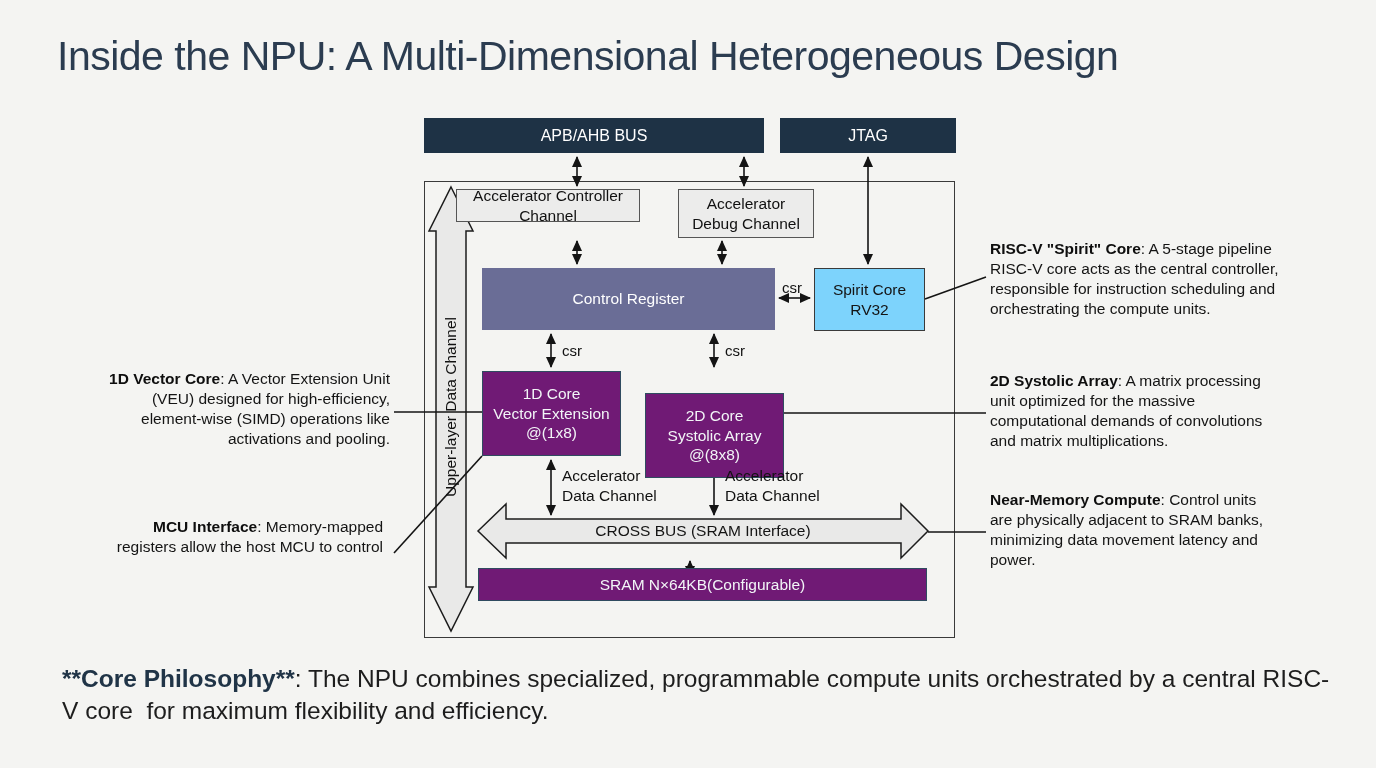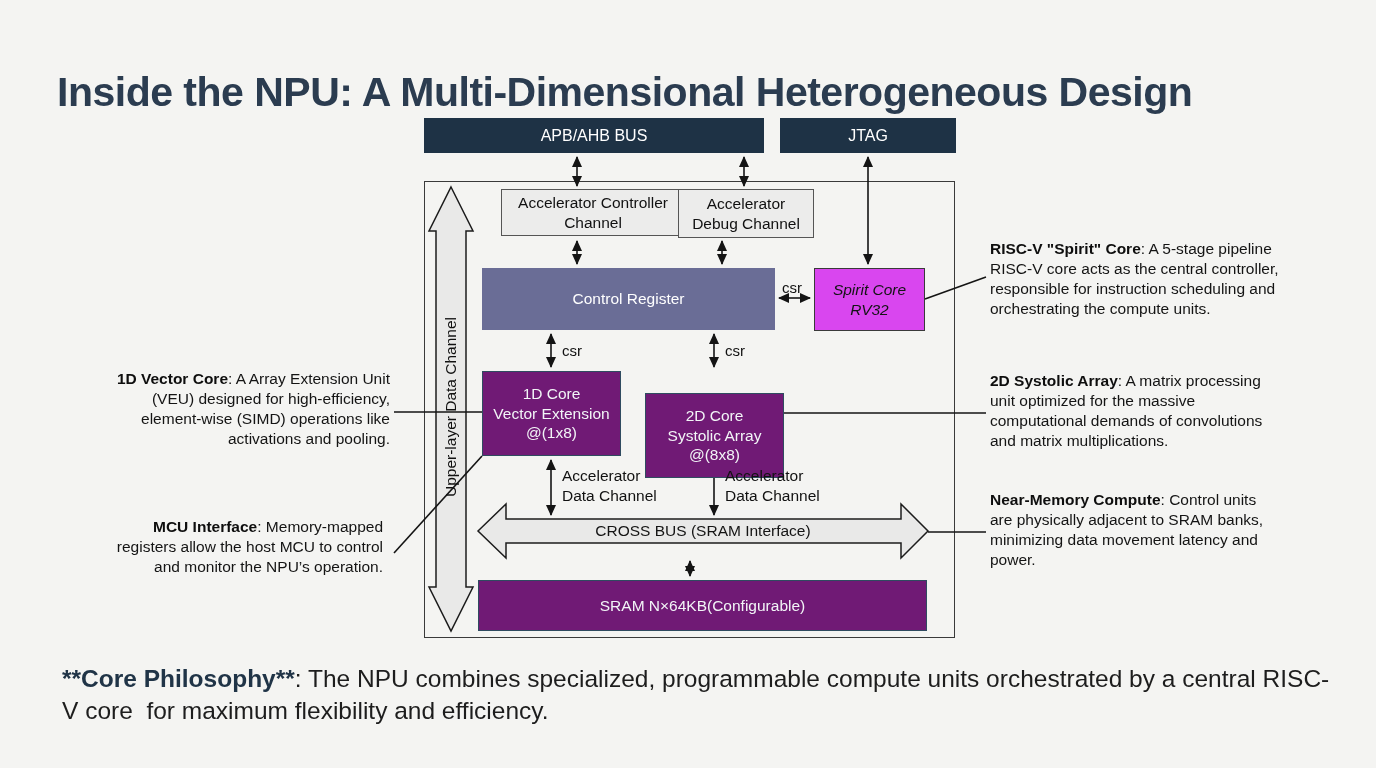--- a/index.html
+++ b/index.html
@@ -4,33 +4,32 @@
 <style>
   html,body{margin:0;padding:0;background:#e9e9e9;}
   #canvas{
     position:relative;width:1376px;height:768px;overflow:hidden;
     background:#f4f4f2;
     font-family:"Liberation Sans",sans-serif;
     color:#141414;
   }
   #title{
     position:absolute;left:57px;top:33px;
-    font-size:41px;font-weight:700;letter-spacing:-0.5px;color:#2b3c50;
+    font-size:41px;font-weight:400;letter-spacing:-0.5px;color:#2b3c50;
     white-space:nowrap;
-    margin-top:36px;
   }
   .box{
     position:absolute;box-sizing:border-box;
     display:flex;align-items:center;justify-content:center;
     text-align:center;white-space:pre-line;line-height:19.5px;font-size:15.5px;
   }
   .dark{background:#1e3245;color:#ffffff;font-size:16px;}
   .light{background:#ececeb;border:1.5px solid #555;color:#111;}
   .purple{background:#6a6d96;color:#ffffff;}
-  .orange{background:#d946ef;border:1.6px solid #3a3a3a;color:#141414;font-style:italic;}
+  .orange{background:#7dd3fc;border:1.6px solid #3a3a3a;color:#141414;}
   .bluegray{background:#701a75;border:1.5px solid #2f4b60;color:#f2f5f7;}
   #outer{position:absolute;left:424px;top:181px;width:531px;height:457px;
     box-sizing:border-box;border:1.6px solid #3a3a3a;}
   svg{position:absolute;left:0;top:0;}
   .lbl{position:absolute;font-size:15px;line-height:19.5px;color:#111;white-space:pre-line;}
   #upper-label{
     position:absolute;left:451px;top:407px;white-space:nowrap;
     transform:translate(-50%,-50%) rotate(-90deg);
     font-size:15.5px;color:#111;
   }
@@ -82,60 +81,59 @@
       <line x1="394" y1="553" x2="482" y2="456"></line>
       <line x1="925" y1="299" x2="986" y2="277"></line>
       <line x1="784" y1="413" x2="986" y2="413"></line>
       <line x1="928" y1="532" x2="986" y2="532"></line>
     </g>
   </svg>
 
   <div class="box dark" style="left:780px;top:118px;width:176px;height:35px">JTAG</div>
   <div class="box dark" style="left:424px;top:118px;width:340px;height:35px">APB/AHB BUS</div>
 
-  <div class="box light" style="left:501px;top:189px;width:184px;height:47px">Accelerator Controller
+  <div class="box light" style="left:456px;top:189px;width:184px;height:33px">Accelerator Controller
 Channel</div>
   <div class="box light" style="left:678px;top:189px;width:136px;height:49px">Accelerator
 Debug Channel</div>
 
   <div class="box purple" style="left:482px;top:268px;width:293px;height:62px">Control Register</div>
   <div class="box orange" style="left:814px;top:268px;width:111px;height:63px">Spirit Core
 RV32</div>
 
   <div class="box bluegray" style="left:482px;top:371px;width:139px;height:85px">1D Core
 Vector Extension
 @(1x8)</div>
   <div class="box bluegray" style="left:645px;top:393px;width:139px;height:85px">2D Core
 Systolic Array
 @(8x8)</div>
 
-  <div class="box bluegray" style="left:478px;top:580px;width:449px;height:51px">SRAM N×64KB(Configurable)</div>
+  <div class="box bluegray" style="left:478px;top:568px;width:449px;height:33px">SRAM N×64KB(Configurable)</div>
 
   <div class="lbl" style="left:782px;top:278px">csr</div>
   <div class="lbl" style="left:562px;top:341px">csr</div>
   <div class="lbl" style="left:725px;top:341px">csr</div>
   <div class="lbl" style="left:562px;top:466px;font-size:15.5px">Accelerator
 Data Channel</div>
   <div class="lbl" style="left:725px;top:466px;font-size:15.5px">Accelerator
 Data Channel</div>
 
   <div id="crossbus-label">CROSS BUS (SRAM Interface)</div>
   <div id="upper-label">Upper-layer Data Channel</div>
 
   <div class="ann ar" style="right:986px;top:369px;width:360px">
-    <div><b>1D Vector Core</b><span>: A Array Extension Unit</span></div>
+    <div><b>1D Vector Core</b><span>: A Vector Extension Unit</span></div>
     <div>(VEU) designed for high-efficiency,</div>
     <div>element-wise (SIMD) operations like</div>
     <div>activations and pooling.</div>
   </div>
 
   <div class="ann ar" style="right:993px;top:517px;width:360px">
     <div><b>MCU Interface</b><span>: Memory-mapped</span></div>
     <div>registers allow the host MCU to control</div>
-    <div>and monitor the NPU’s operation.</div>
   </div>
 
   <div class="ann" style="left:990px;top:239px;width:360px">
     <div><b>RISC-V "Spirit" Core</b><span>: A 5-stage pipeline</span></div>
     <div>RISC-V core acts as the central controller,</div>
     <div>responsible for instruction scheduling and</div>
     <div>orchestrating the compute units.</div>
   </div>
 
   <div class="ann" style="left:990px;top:371px;width:360px">

